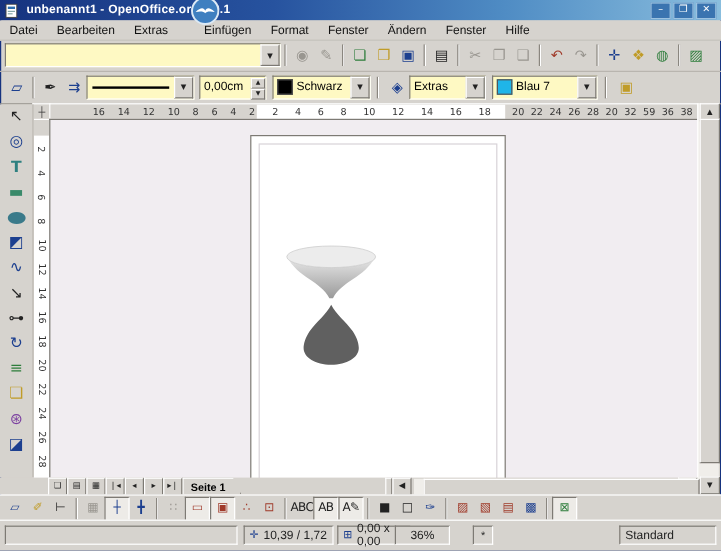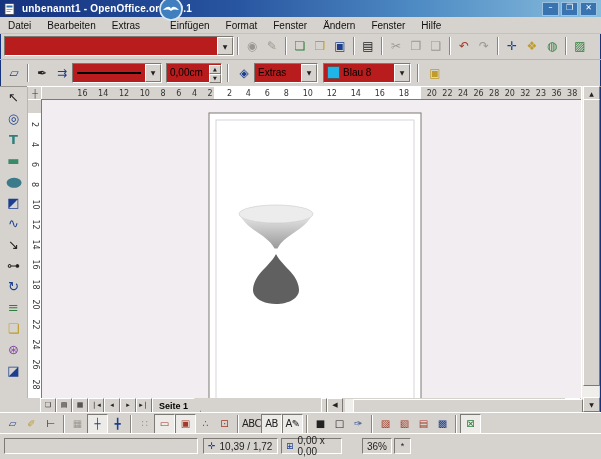--- a/index.html
+++ b/index.html
@@ -23,21 +23,21 @@
   #menubar{top:17px;height:16px;background:#d6d3ce;display:flex;align-items:center;border-bottom:1px solid #c5c2bc;}
   .mitem{font-size:10px;color:#111;padding:1px 8px;}
   
   #funcbar{top:33px;height:26px;display:flex;align-items:center;border-bottom:1px solid #b9b5af;}
   #objbar{top:59px;height:27px;display:flex;align-items:center;border-bottom:1px solid #9a9690;}
   .tbi{width:20px;height:19px;display:flex;align-items:center;justify-content:center;
        font-family:"DejaVu Sans",sans-serif;font-size:12px;flex:none;color:#222;}
   .sep{width:1px;height:18px;background:#8a867f;border-right:1px solid #fff;margin:0 3px;flex:none;}
   .gy{color:#999690;} .bl{color:#1c3f8f;} .gr{color:#2e7d3c;} .yl{color:#c09c28;}
   .tl{color:#2e8080;} .pu{color:#7b3fa0;} .rd{color:#a03a2a;} .dk{color:#222;}
-  .combo{height:18px;background:#b91c1c;display:flex;align-items:center;flex:none;}
+  .combo{height:18px;background:#fef9c3;display:flex;align-items:center;flex:none;}
   .combo .val{flex:1;font-size:10px;padding:0 3px;overflow:hidden;white-space:nowrap;}
   .cbtn{width:14px;height:16px;background:#d6d3ce;display:flex;align-items:center;justify-content:center;
         font-size:6px;color:#222;flex:none;font-family:"DejaVu Sans",sans-serif;}
   .swatch{width:11px;height:11px;margin-left:3px;border:1px solid #555;flex:none;}
   .spin{width:12px;height:16px;display:flex;flex-direction:column;flex:none;}
   .spin span{flex:1;background:#d6d3ce;font-size:5px;line-height:7px;text-align:center;color:#222;
              font-family:"DejaVu Sans",sans-serif;}
   .lineprev{width:70px;height:0;border-top:2px solid #000;margin:0 4px;}
   
   #corner{position:absolute;left:27px;top:86px;width:14px;height:13px;background:#d6d3ce;
@@ -161,29 +161,34 @@
       <span class="lineprev"></span>
       <span class="cbtn r">▼</span>
     </div>
     <div class="combo s" style="width:54px;margin-left:4px">
       <span class="val">0,00cm</span>
       <span class="spin">
         <span class="r">▲</span>
         <span class="r">▼</span>
       </span>
     </div>
+    <div class="combo s" style="width:80px;margin-left:5px">
+      <span class="swatch" style="background:#000"></span>
+      <span class="val">Schwarz</span>
+      <span class="cbtn r">▼</span>
+    </div>
     <div class="sep" style="margin:0 5px"></div>
     <span class="tbi bl">◈</span>
     <div class="combo s" style="width:62px">
       <span class="val">Extras</span>
       <span class="cbtn r">▼</span>
     </div>
     <div class="combo s" style="width:86px;margin-left:5px">
       <span class="swatch" style="background:#1fb5e8"></span>
-      <span class="val">Blau 8</span>
+      <span class="val">Blau 7</span>
       <span class="cbtn r">▼</span>
     </div>
     <div class="sep" style="margin:0 6px"></div>
     <span class="tbi yl">▣</span>
   </div>
 
   <div id="corner" class="r">┼</div>
   <div id="hruler" class="r">
     <div class="pageband"></div>
     <div class="zone" style="left:30px;width:146px">
@@ -211,21 +216,21 @@
       </div>
     <div class="zone" style="left:382px;width:156px">
 
     <span class="rl">20</span>
         <span class="rl">22</span>
         <span class="rl">24</span>
         <span class="rl">26</span>
         <span class="rl">28</span>
         <span class="rl">20</span>
         <span class="rl">32</span>
-        <span class="rl">23</span>
+        <span class="rl">59</span>
         <span class="rl">36</span>
         <span class="rl">38</span>
       </div>
   </div>
 
   <div id="vruler" class="r">
     <div class="pageband"></div>
     <div class="zonev">
 
     <span class="rl">2</span>
@@ -339,17 +344,18 @@
   <div class="band" id="statusbar">
     <div class="sfield s" style="left:4px;width:194px"></div>
     <div class="sfield s" style="left:203px;width:75px">
       <span class="sico">✛</span>
       <span>10,39 / 1,72</span>
     </div>
     <div class="sfield s" style="left:281px;width:61px">
       <span class="sico">⊞</span>
       <span>0,00 x 0,00</span>
     </div>
-    <div class="sfield s" style="left:362px;width:30px;justify-content:center">36%</div>
+    <div class="sfield s" style="left:329px;width:46px;justify-content:center">36%</div>
     <div class="sfield s" style="left:394px;width:17px;justify-content:center;font-size:9px">*</div>
+    <div class="sfield s" style="left:516px;width:81px">Standard</div>
   </div>
 
 </div>
 
 </body></html>

